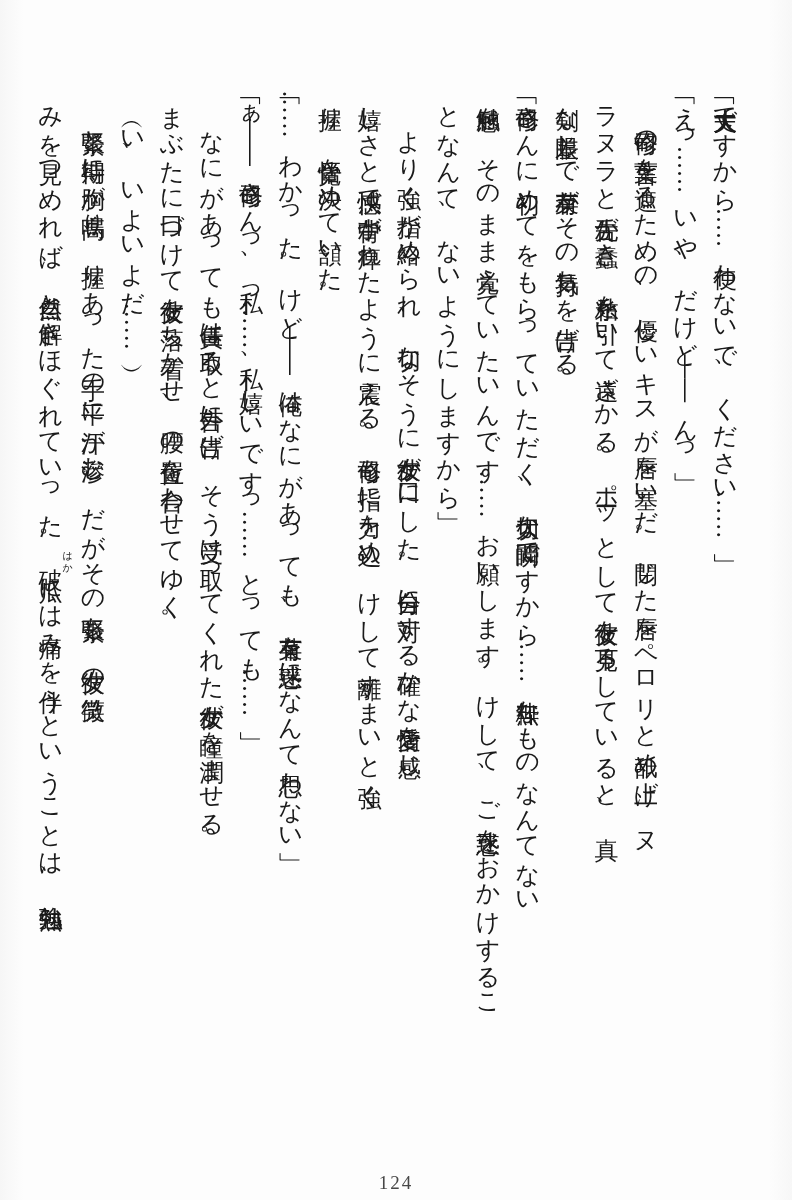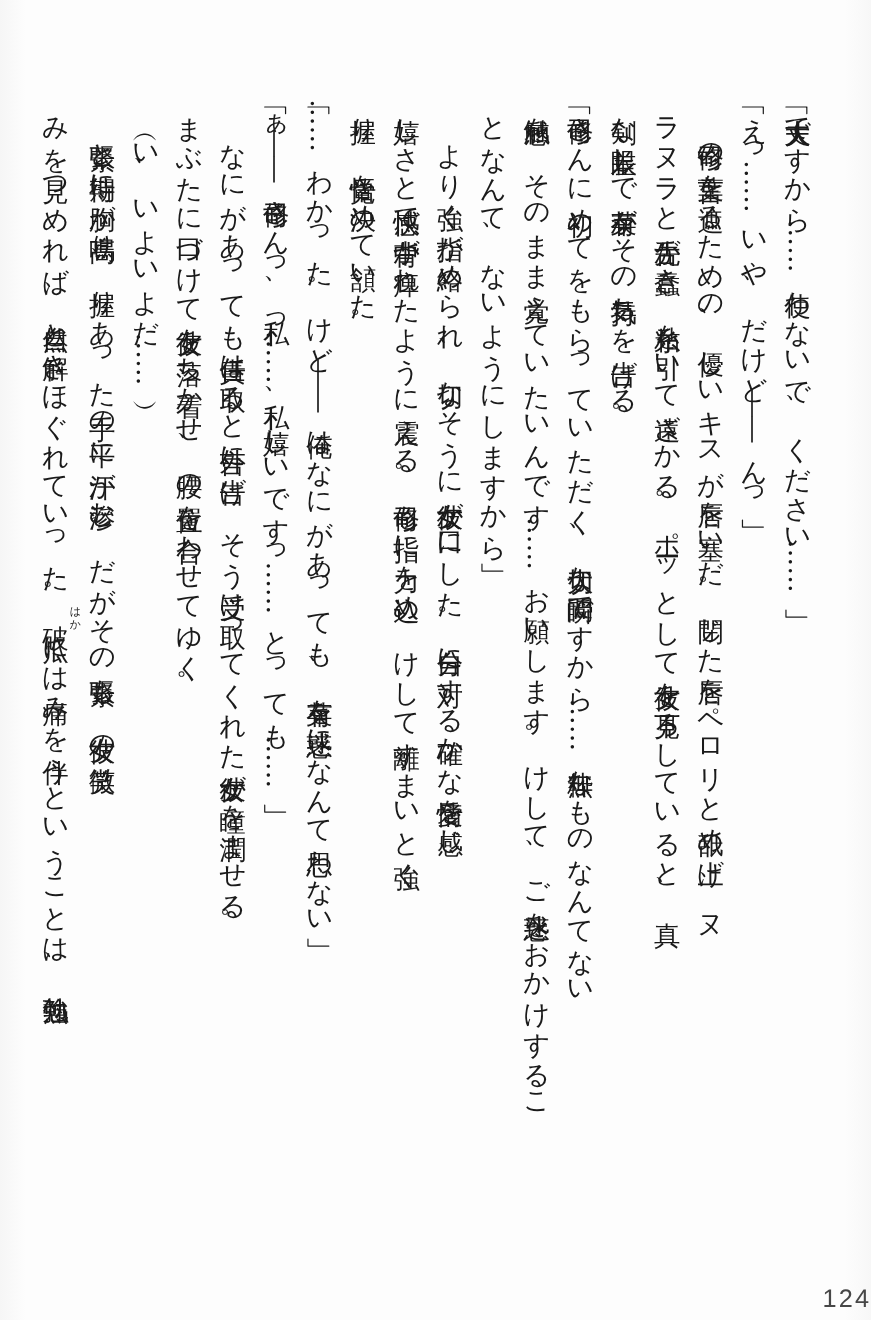--- a/index.html
+++ b/index.html
@@ -45,23 +45,23 @@
   rt {
     font-size: 10px;
     letter-spacing: 0;
     color: var(--ink, #1a1a1a);
   }
   .pagenum {
     position: absolute;
     left: 0;
     right: 0;
     bottom: 6px;
-    text-align: right;
-    font-family: Liberation Sans, sans-serif;
-    font-size: 23px;
+    text-align: center;
+    font-family: Liberation Serif, serif;
+    font-size: 19px;
     letter-spacing: 2px;
     color: var(--pnum, #474747);
   }
 </style>
 </head>
 <body>
 
 <div class="page">
   <div class="vtext">
       <div class="tline">「大丈夫ですから……使わないで、ください……」</div>

